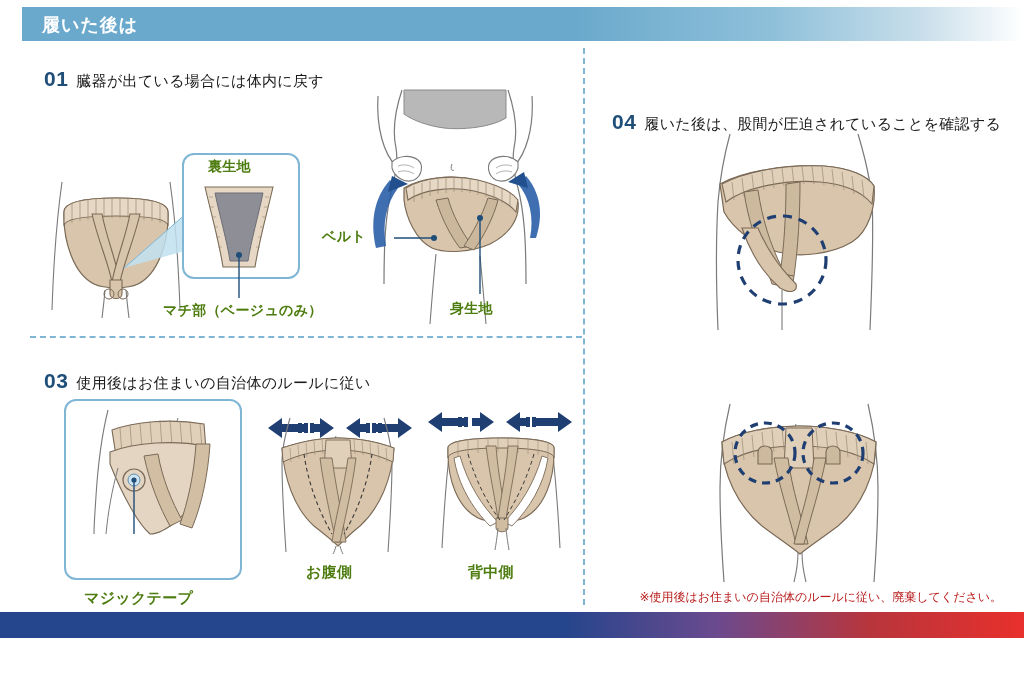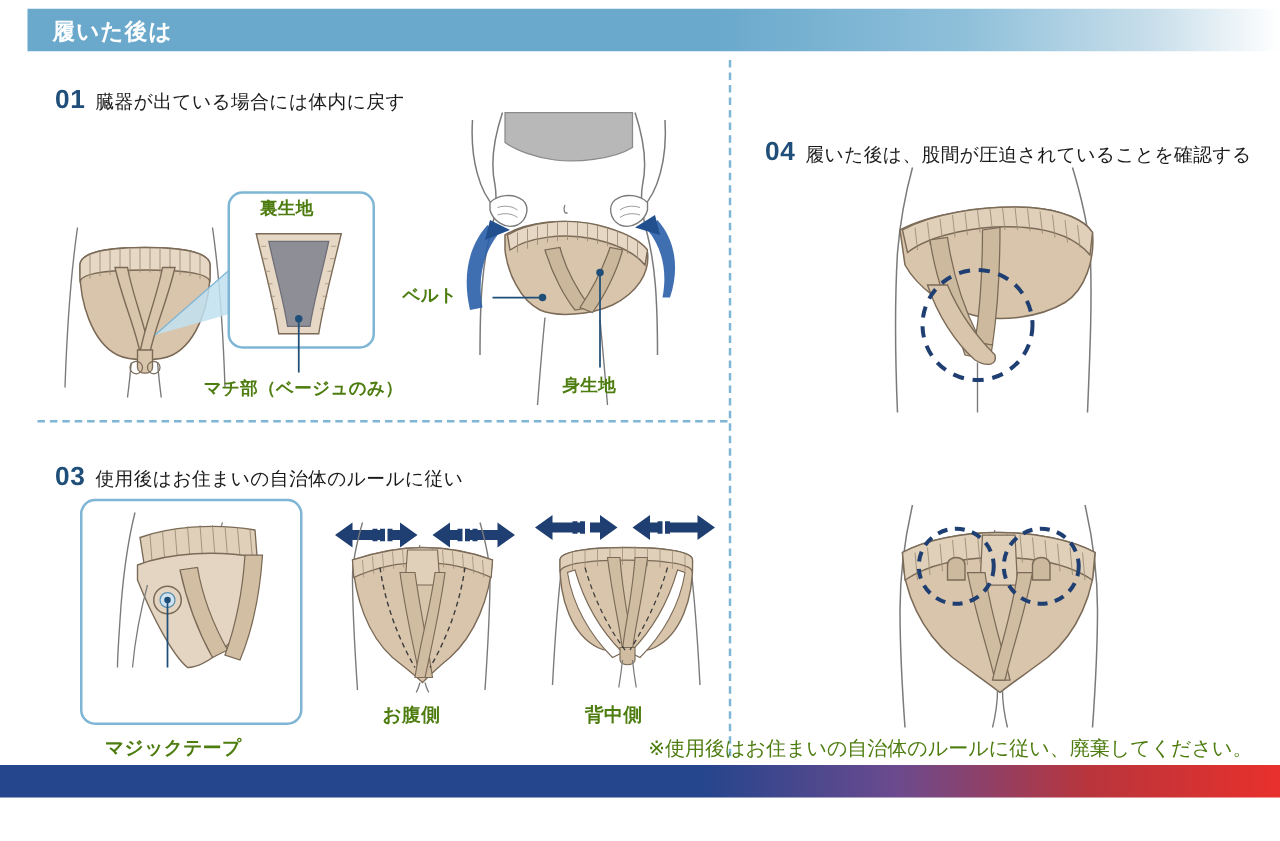--- a/index.html
+++ b/index.html
@@ -117,22 +117,22 @@
   }
 
   svg { display: block; overflow: visible; }
   .figure { position: absolute; }
 
   
   .footer-note {
     position: absolute;
     right: 22px;
     top: 589px;
-    font-size: 16px;
-    color: #4d7c0f;
+    font-size: 12px;
+    color: #b91c1c;
     white-space: nowrap;
   }
   .footer-bar {
     position: absolute;
     left: 0;
     top: 612px;
     width: 1024px;
     height: 26px;
     background: linear-gradient(to right, #25458c 0%, #25458c 55%, #6b4a8e 70%, #b8353c 85%, #e8302c 100%);
   }

